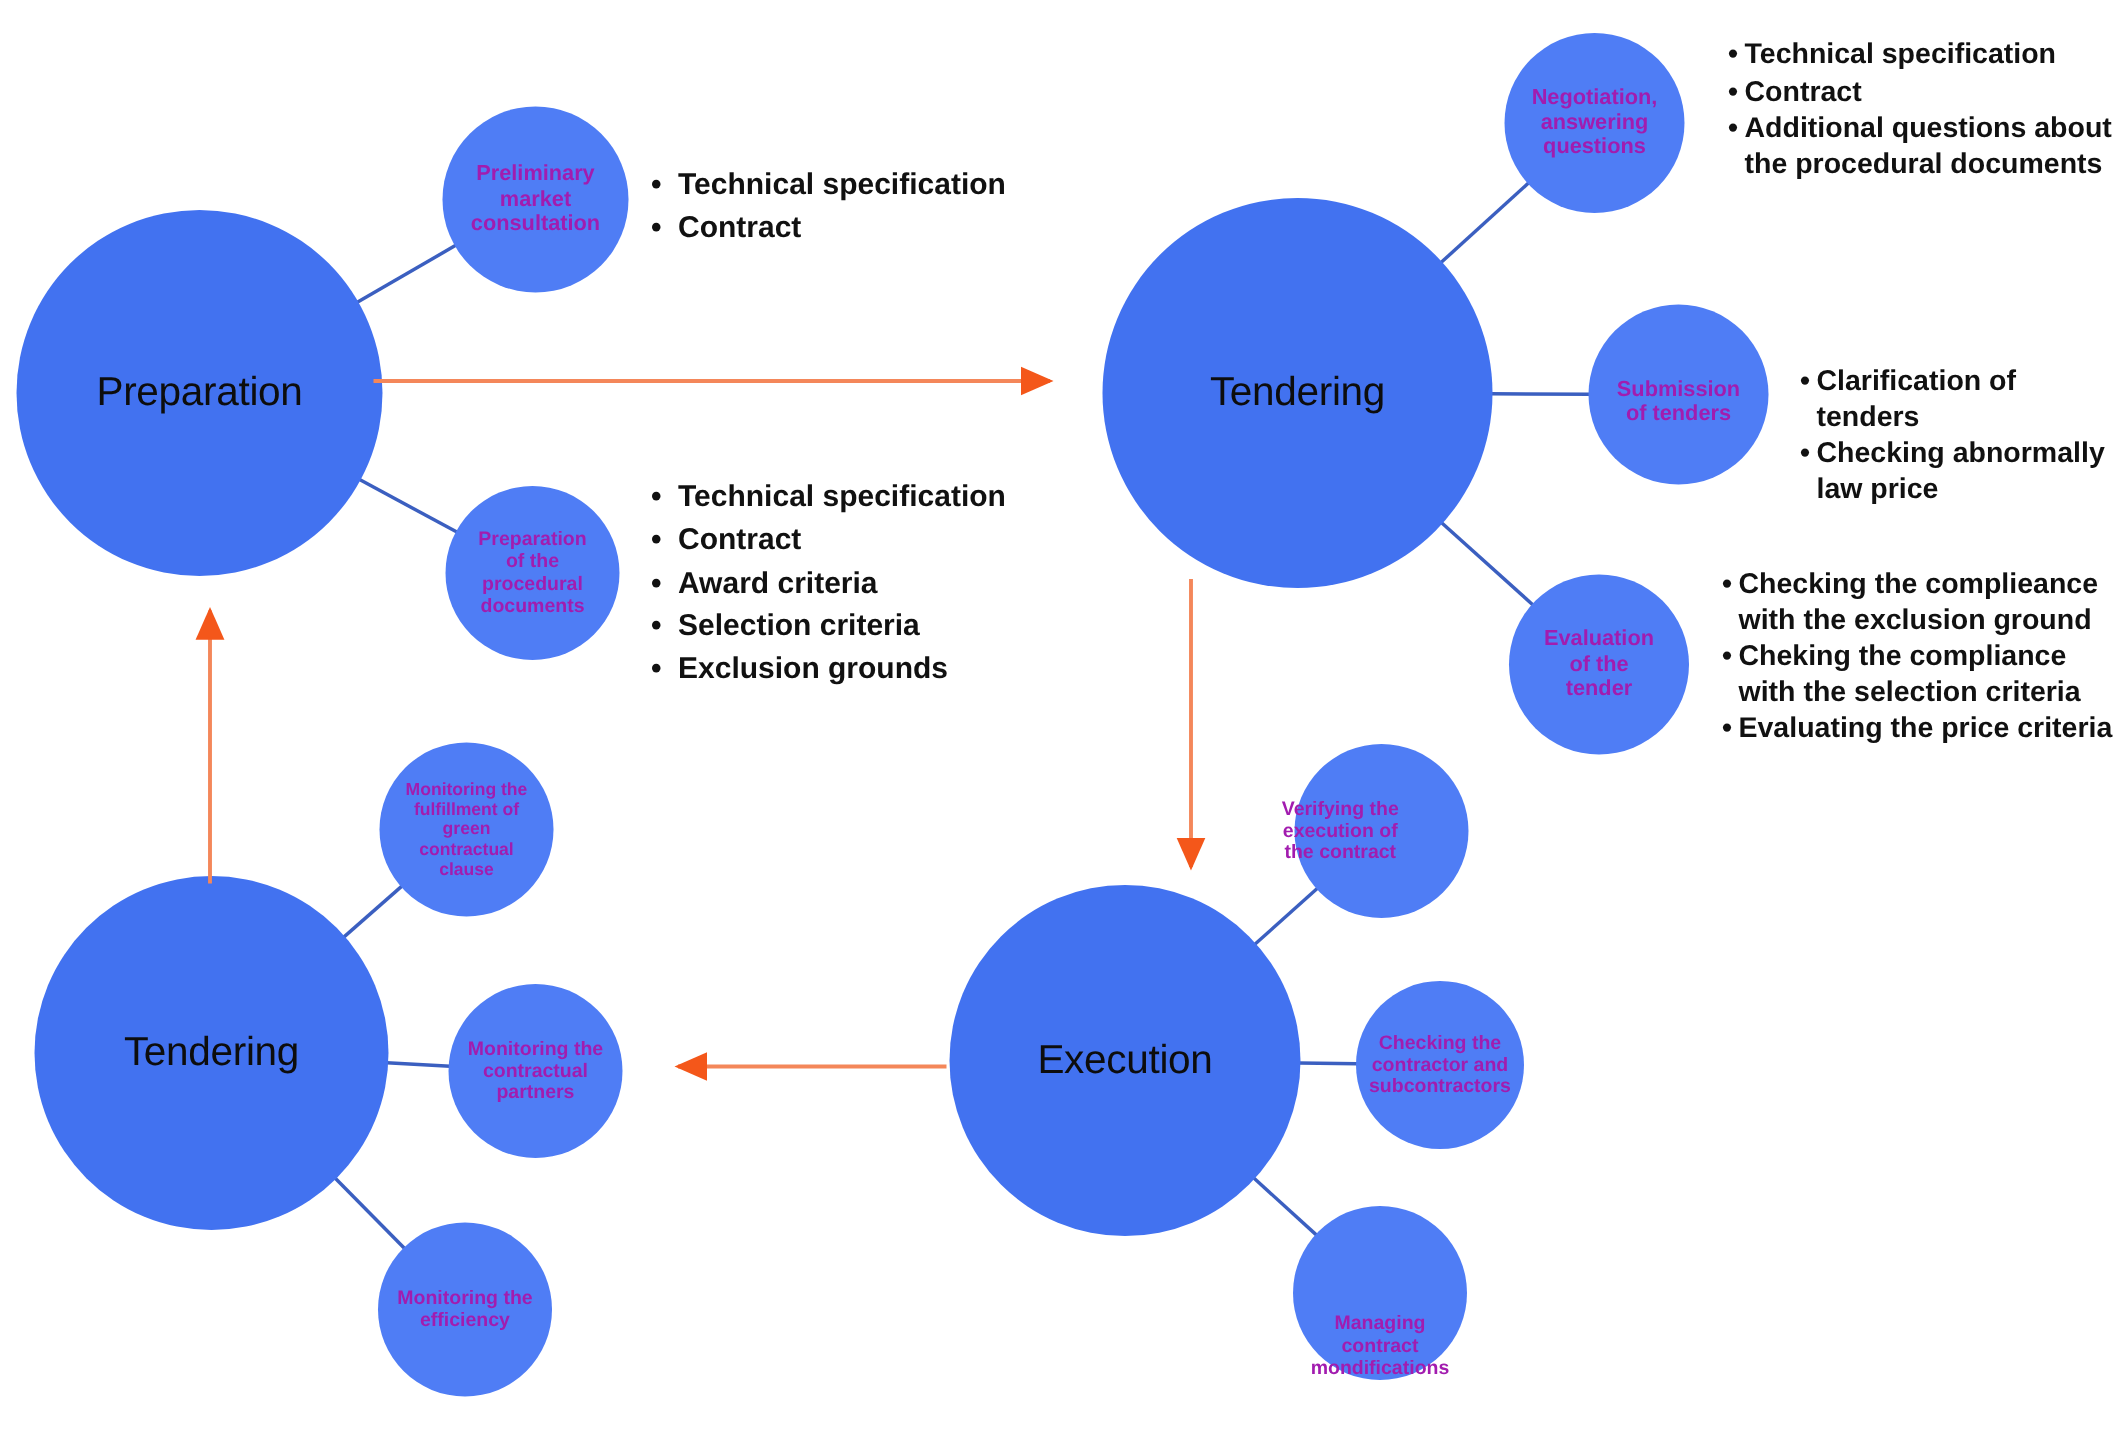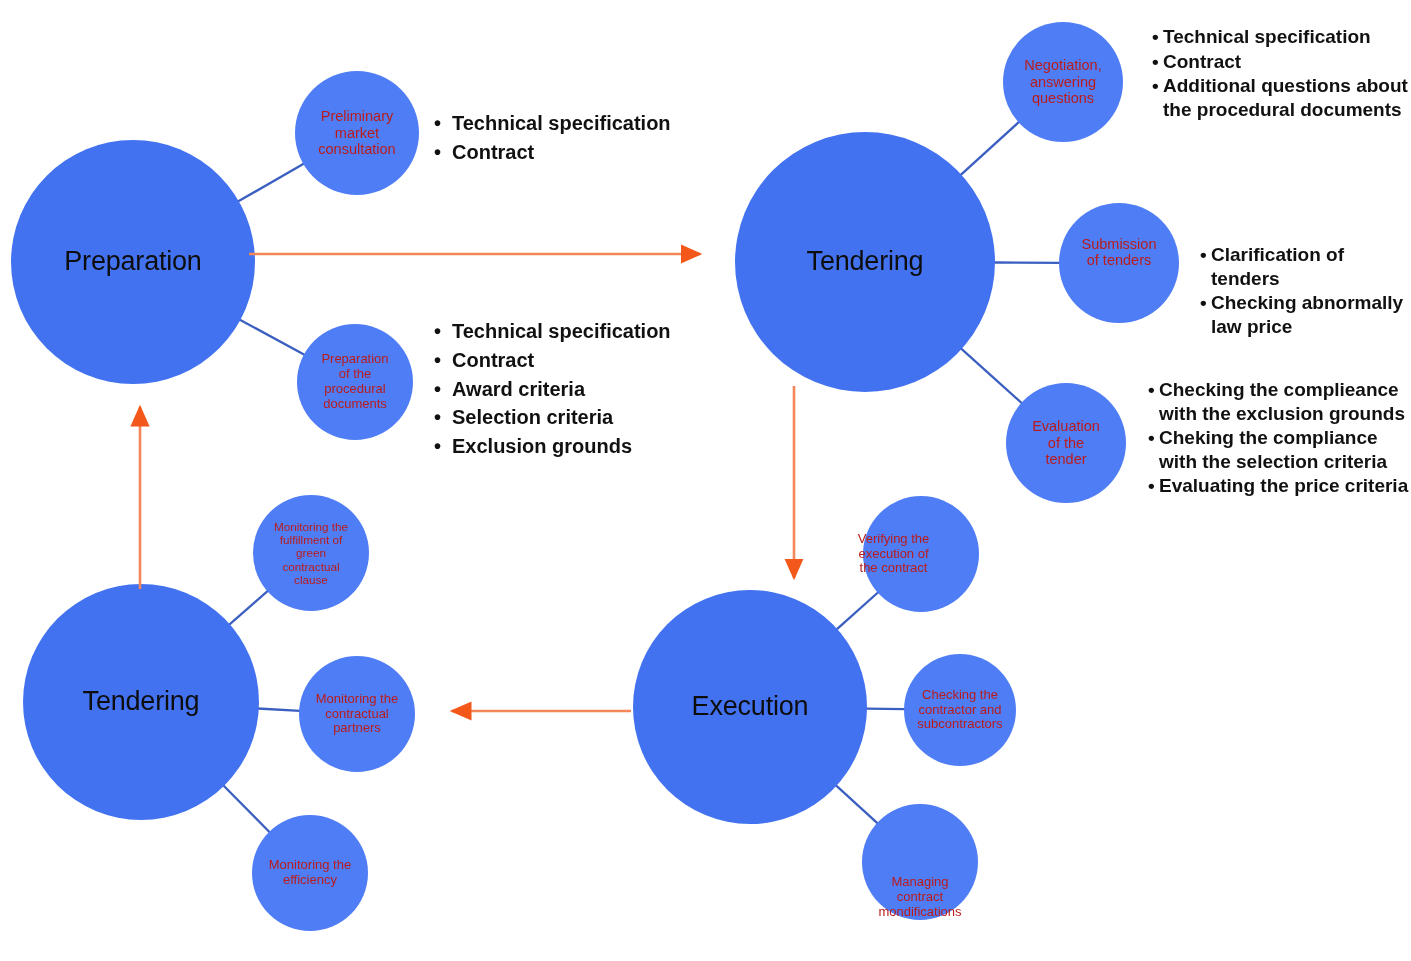--- a/index.html
+++ b/index.html
@@ -36,22 +36,22 @@
     pointer-events: none;
     box-sizing: border-box;
   }
   .node-label.main {
     color: #0d0d0d;
     font-size: 27px;
     font-weight: 400;
     letter-spacing: -0.2px;
   }
   .node-label.sub {
-    color: #b91c1c;
-    font-weight: 400;
+    color: #a21caf;
+    font-weight: 700;
     line-height: 1.14;
   }
   .node-label.sub.s14 { font-size: 14.5px; }
   .node-label.sub.s13 { font-size: 13px; }
   .node-label.sub.s12 { font-size: 11.7px; }
   .node-label.sub .inner { padding: 0 4px; }
 
   
   .bullet-list {
     position: absolute;
@@ -151,21 +151,21 @@
       </div>
       <div class="node-label sub s13" style="left: 300.48px; top: 327.48px; width: 109.04px; height: 109.04px;">
         <span class="inner">Preparation<br>of the<br>procedural<br>documents</span>
       </div>
       <div class="node-label main" style="left: 742.8px; top: 139.8px; width: 244.4px; height: 244.4px;">
         <span class="inner">Tendering</span>
       </div>
       <div class="node-label sub s14" style="left: 1006.6px; top: 25.6px; width: 112.8px; height: 112.8px;">
         <span class="inner">Negotiation,<br>answering<br>questions</span>
       </div>
-      <div class="node-label sub s14" style="left: 1062.6px; top: 196px; width: 112.8px; height: 112.8px; text-align: center;">
+      <div class="node-label sub s14" style="left: 1062.6px; top: 212px; width: 112.8px; height: 112.8px; text-align: center;">
         <span class="inner">Submission<br>of tenders</span>
       </div>
       <div class="node-label sub s14" style="left: 1009.6px; top: 386.6px; width: 112.8px; height: 112.8px;">
         <span class="inner">Evaluation<br>of the<br>tender</span>
       </div>
       <div class="node-label main" style="left: 30.08px; top: 591.08px; width: 221.84px; height: 221.84px;">
         <span class="inner">Tendering</span>
       </div>
       <div class="node-label sub s12" style="left: 256.48px; top: 498.48px; width: 109.04px; height: 109.04px;">
         <span class="inner">Monitoring the<br>fulfillment of<br>green<br>contractual<br>clause</span>
@@ -242,21 +242,21 @@
           <span class="txt">Clarification of tenders</span>
         </li>
         <li>
           <span class="dot">•</span>
           <span class="txt">Checking abnormally law price</span>
         </li>
       </ul>
       <ul class="bullet-list tight" style="left: 1148px; top: 378px;">
         <li>
           <span class="dot">•</span>
-          <span class="txt">Checking the complieance with the exclusion grounds</span>
+          <span class="txt">Checking the complieance with the exclusion ground</span>
         </li>
         <li>
           <span class="dot">•</span>
           <span class="txt">Cheking the compliance with the selection criteria</span>
         </li>
         <li>
           <span class="dot">•</span>
           <span class="txt">Evaluating the price criteria</span>
         </li>
       </ul>

